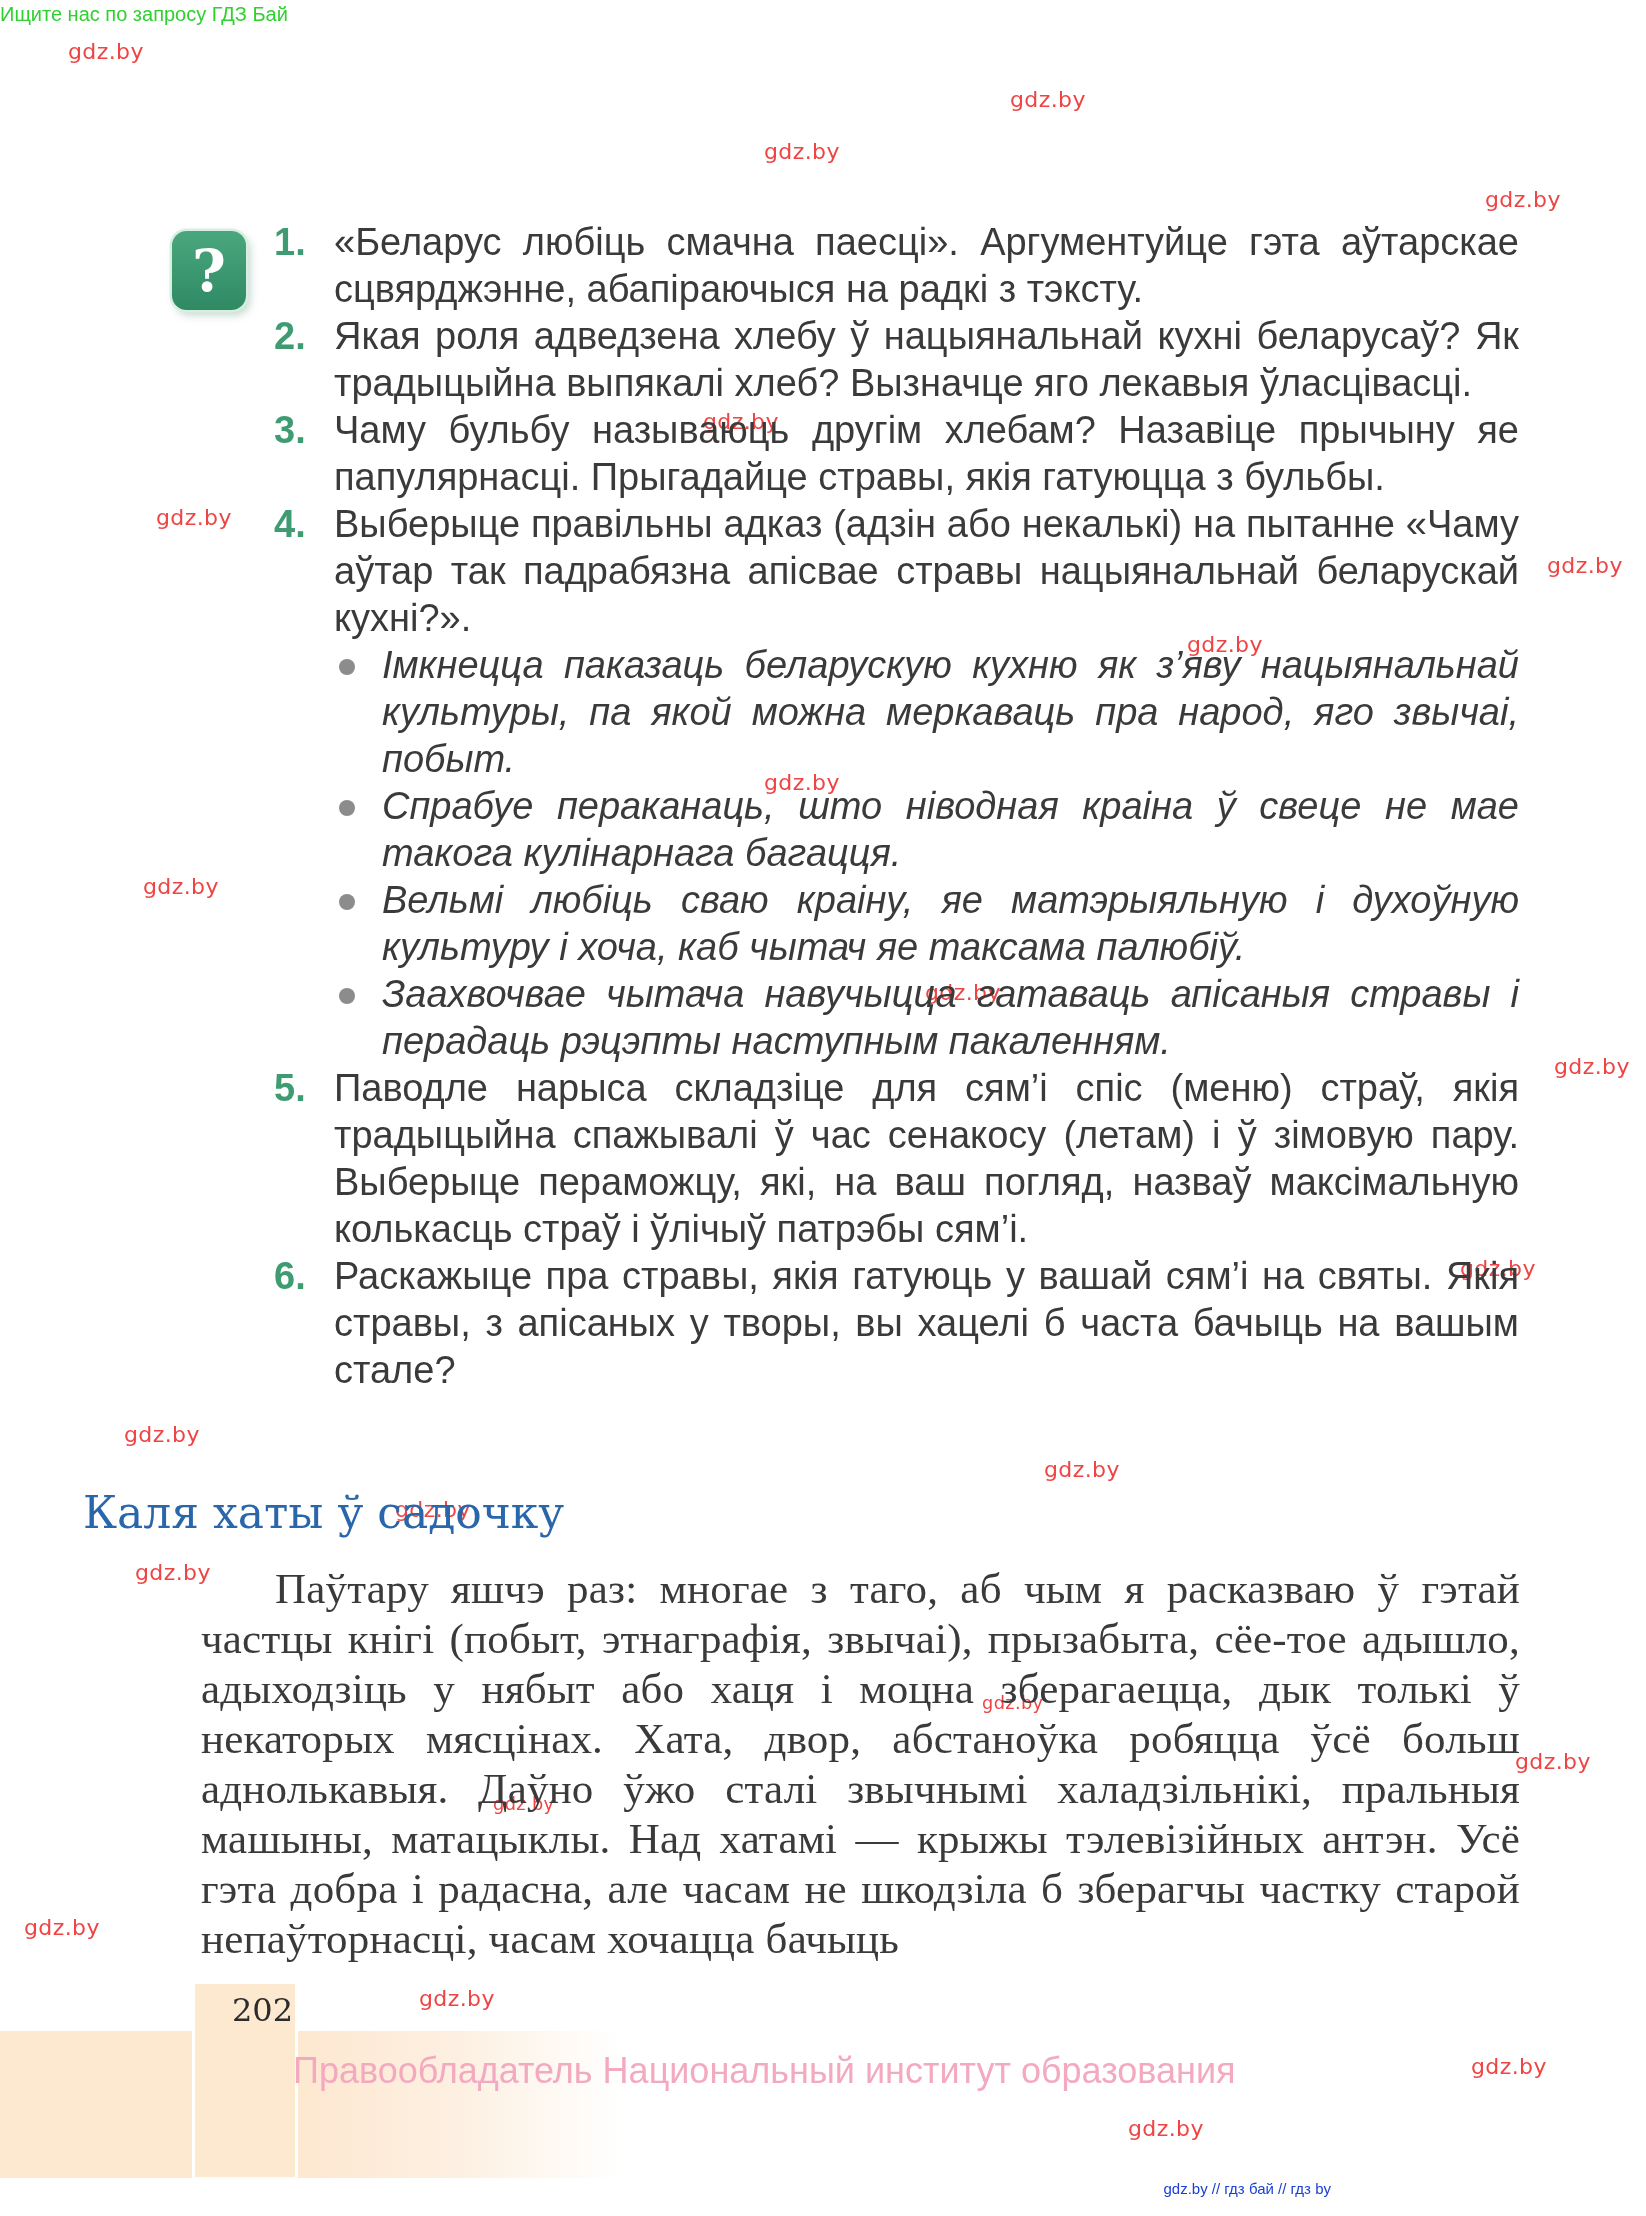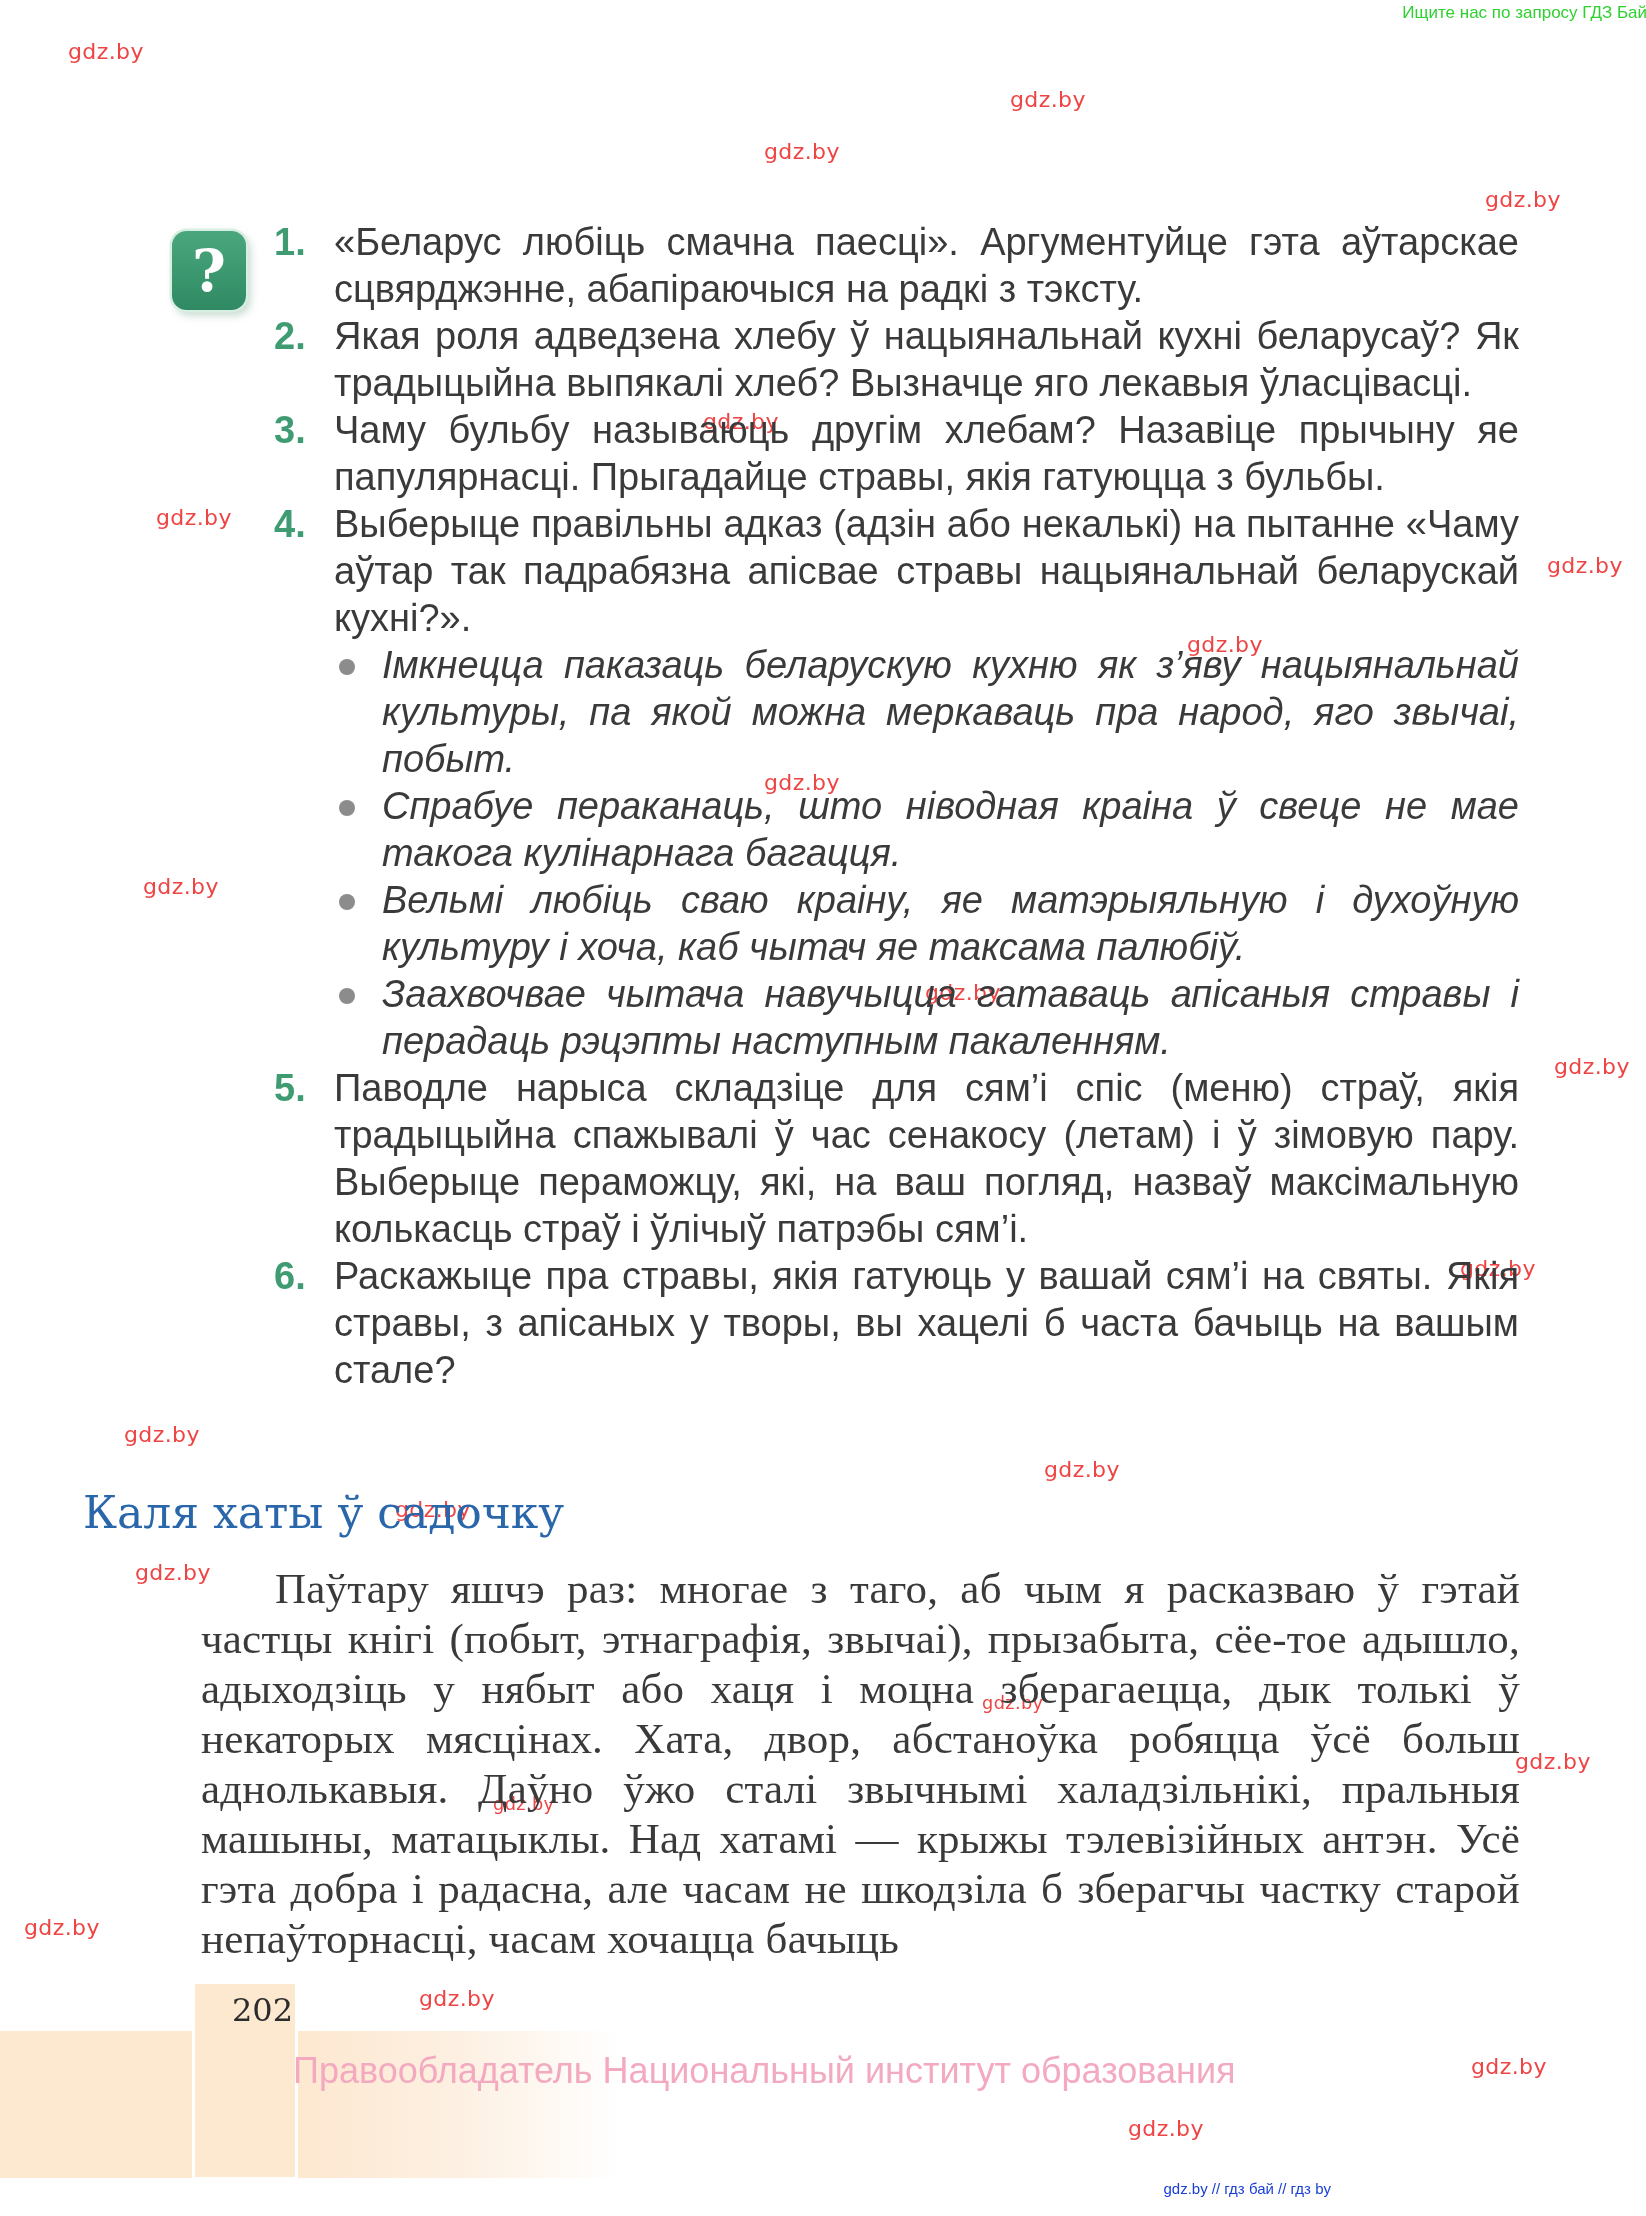--- a/index.html
+++ b/index.html
@@ -1,19 +1,19 @@
 <!DOCTYPE html>
 <html style="font-size:13px"><head>
 <meta charset="utf-8">
 <style>
   html, body { margin: 0; padding: 0; background: #ffffff; }
   body { width: 1647px; height: 2216px; position: relative; overflow: hidden; font-family: "Liberation Sans", sans-serif; }
   .wm { position: absolute; font-family: "DejaVu Sans", sans-serif; font-size: 22px; color: #ef4444; letter-spacing: 0.4px; white-space: nowrap; }
   .wm.small { font-size: 17.7px; }
-  .top-banner { position: absolute; top: 3.2px; left: 0; width: 1647px; text-align: right; color: #2fd12f; font-size: 17px; font-family: "Liberation Sans", sans-serif; }
+  .top-banner { position: absolute; top: 3.2px; left: 0; width: 1647px; text-align: left; color: #2fd12f; font-size: 20px; font-family: "Liberation Sans", sans-serif; }
   .qicon { position: absolute; left: 172px; top: 231px; width: 74px; height: 79px; border-radius: 14.5px;
            background: linear-gradient(180deg, #4aa77d 0%, #2f8a63 100%);
            box-shadow: 0 0 0 2.4px #d9eee3, 3.2px 4.8px 8px rgba(80,140,110,0.35);
            display: flex; align-items: center; justify-content: center; }
   .qicon span { color: #fff; font-family: "DejaVu Serif", serif; font-weight: bold; font-size: 58px; line-height: 1; }
   .qlist { position: absolute; left: 274px; top: 219px; width: 1245px; }
   .q { position: relative; padding-left: 60px; font-size: 38px; line-height: 47px; color: #3a3a3a; text-align: justify; }
   .q .num { position: absolute; left: 0; top: 0; color: #3f9b72; font-weight: bold; }
   .bullets { margin: 0; padding: 0; list-style: none; font-style: italic; }
   .bullet { position: relative; padding-left: 48px; text-align: justify; }

